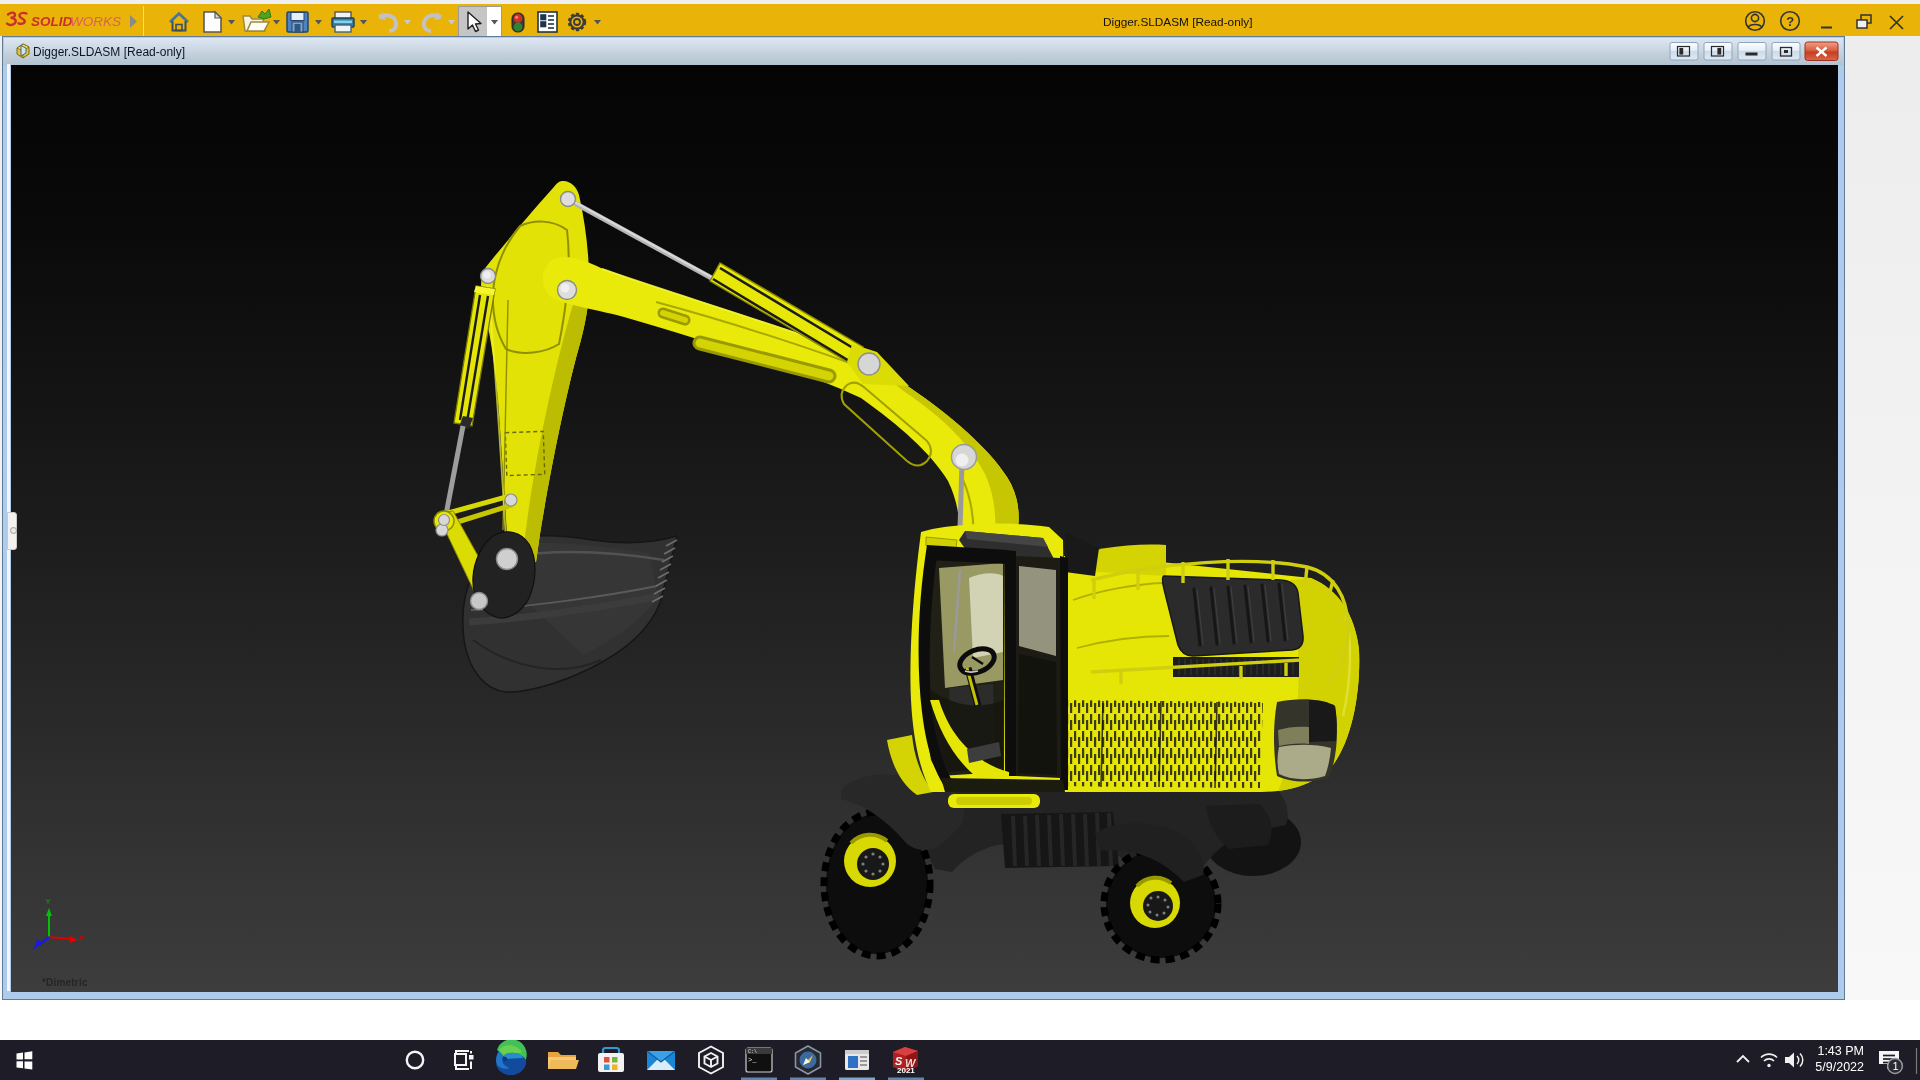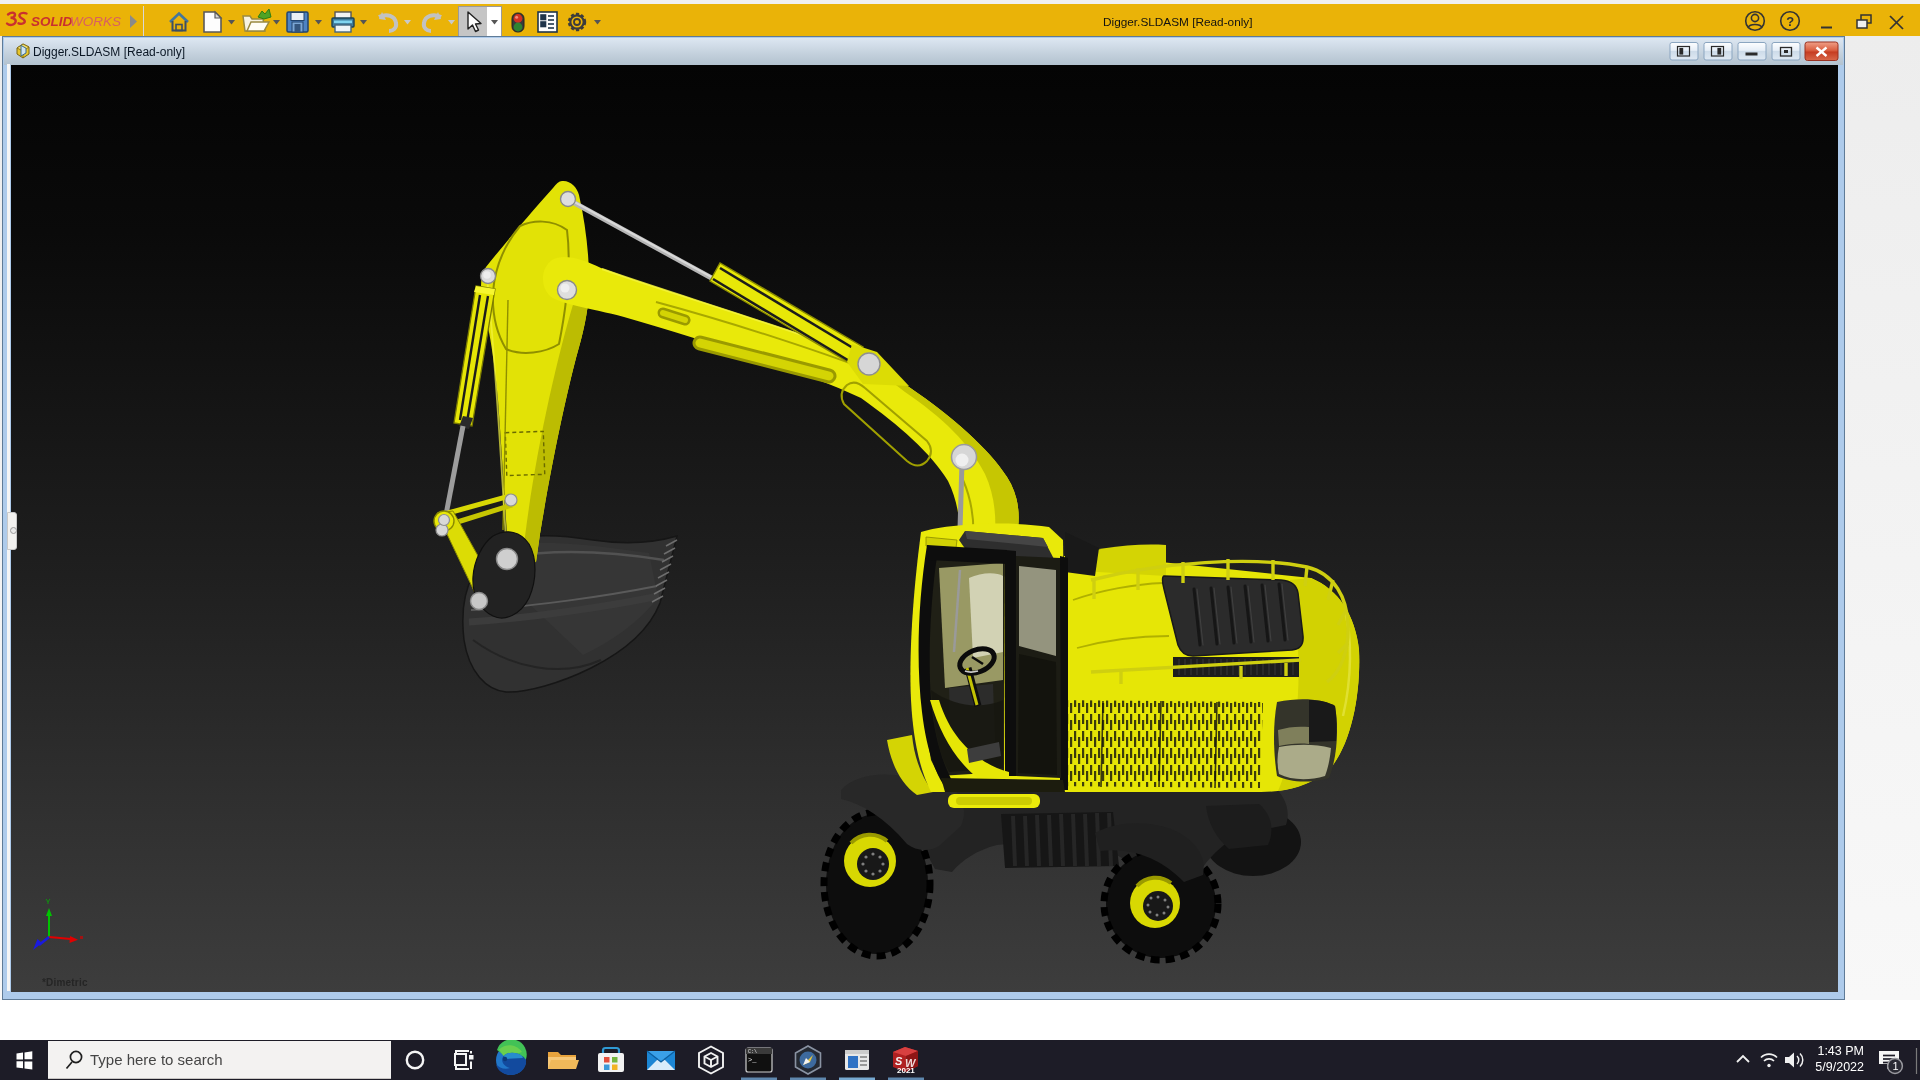--- a/index.html
+++ b/index.html
@@ -559,21 +559,14 @@
   <g>
     <path d="M 1879,11 L 1899,11 L 1899,24 L 1893,24 L 1887,29 L 1887,24 L 1879,24 Z" fill="#f5f5f5"></path>
     <line x1="1883" y1="15.5" x2="1895" y2="15.5" stroke="#1d1c27" stroke-width="1.7"></line>
     <line x1="1883" y1="19" x2="1895" y2="19" stroke="#1d1c27" stroke-width="1.7"></line>
     <line x1="1883" y1="22.5" x2="1890" y2="22.5" stroke="#1d1c27" stroke-width="1.7"></line>
     <circle cx="1895" cy="26" r="7.4" fill="#2a2a33" stroke="#9a9aa0" stroke-width="1.5"></circle>
     <text x="1892.5" y="30" font-size="11" fill="#fff">1</text>
     <line x1="1916.5" y1="8" x2="1916.5" y2="34" stroke="#7a7a7a" stroke-width="1.2"></line>
   </g>
 </svg>
-<div id="searchbox">
-  <svg width="30" height="30" viewBox="0 0 30 30" style="position:absolute;left:12px;top:4px;">
-    <circle cx="16" cy="12" r="5.6" fill="none" stroke="#1f1f1f" stroke-width="1.7"></circle>
-    <line x1="12" y1="17" x2="6.5" y2="23.5" stroke="#1f1f1f" stroke-width="1.7"></line>
-  </svg>
-  <span>Type here to search</span>
-</div>
 <div id="clock">1:43 PM<br>5/9/2022</div>
 </div>
 
 </body></html>

